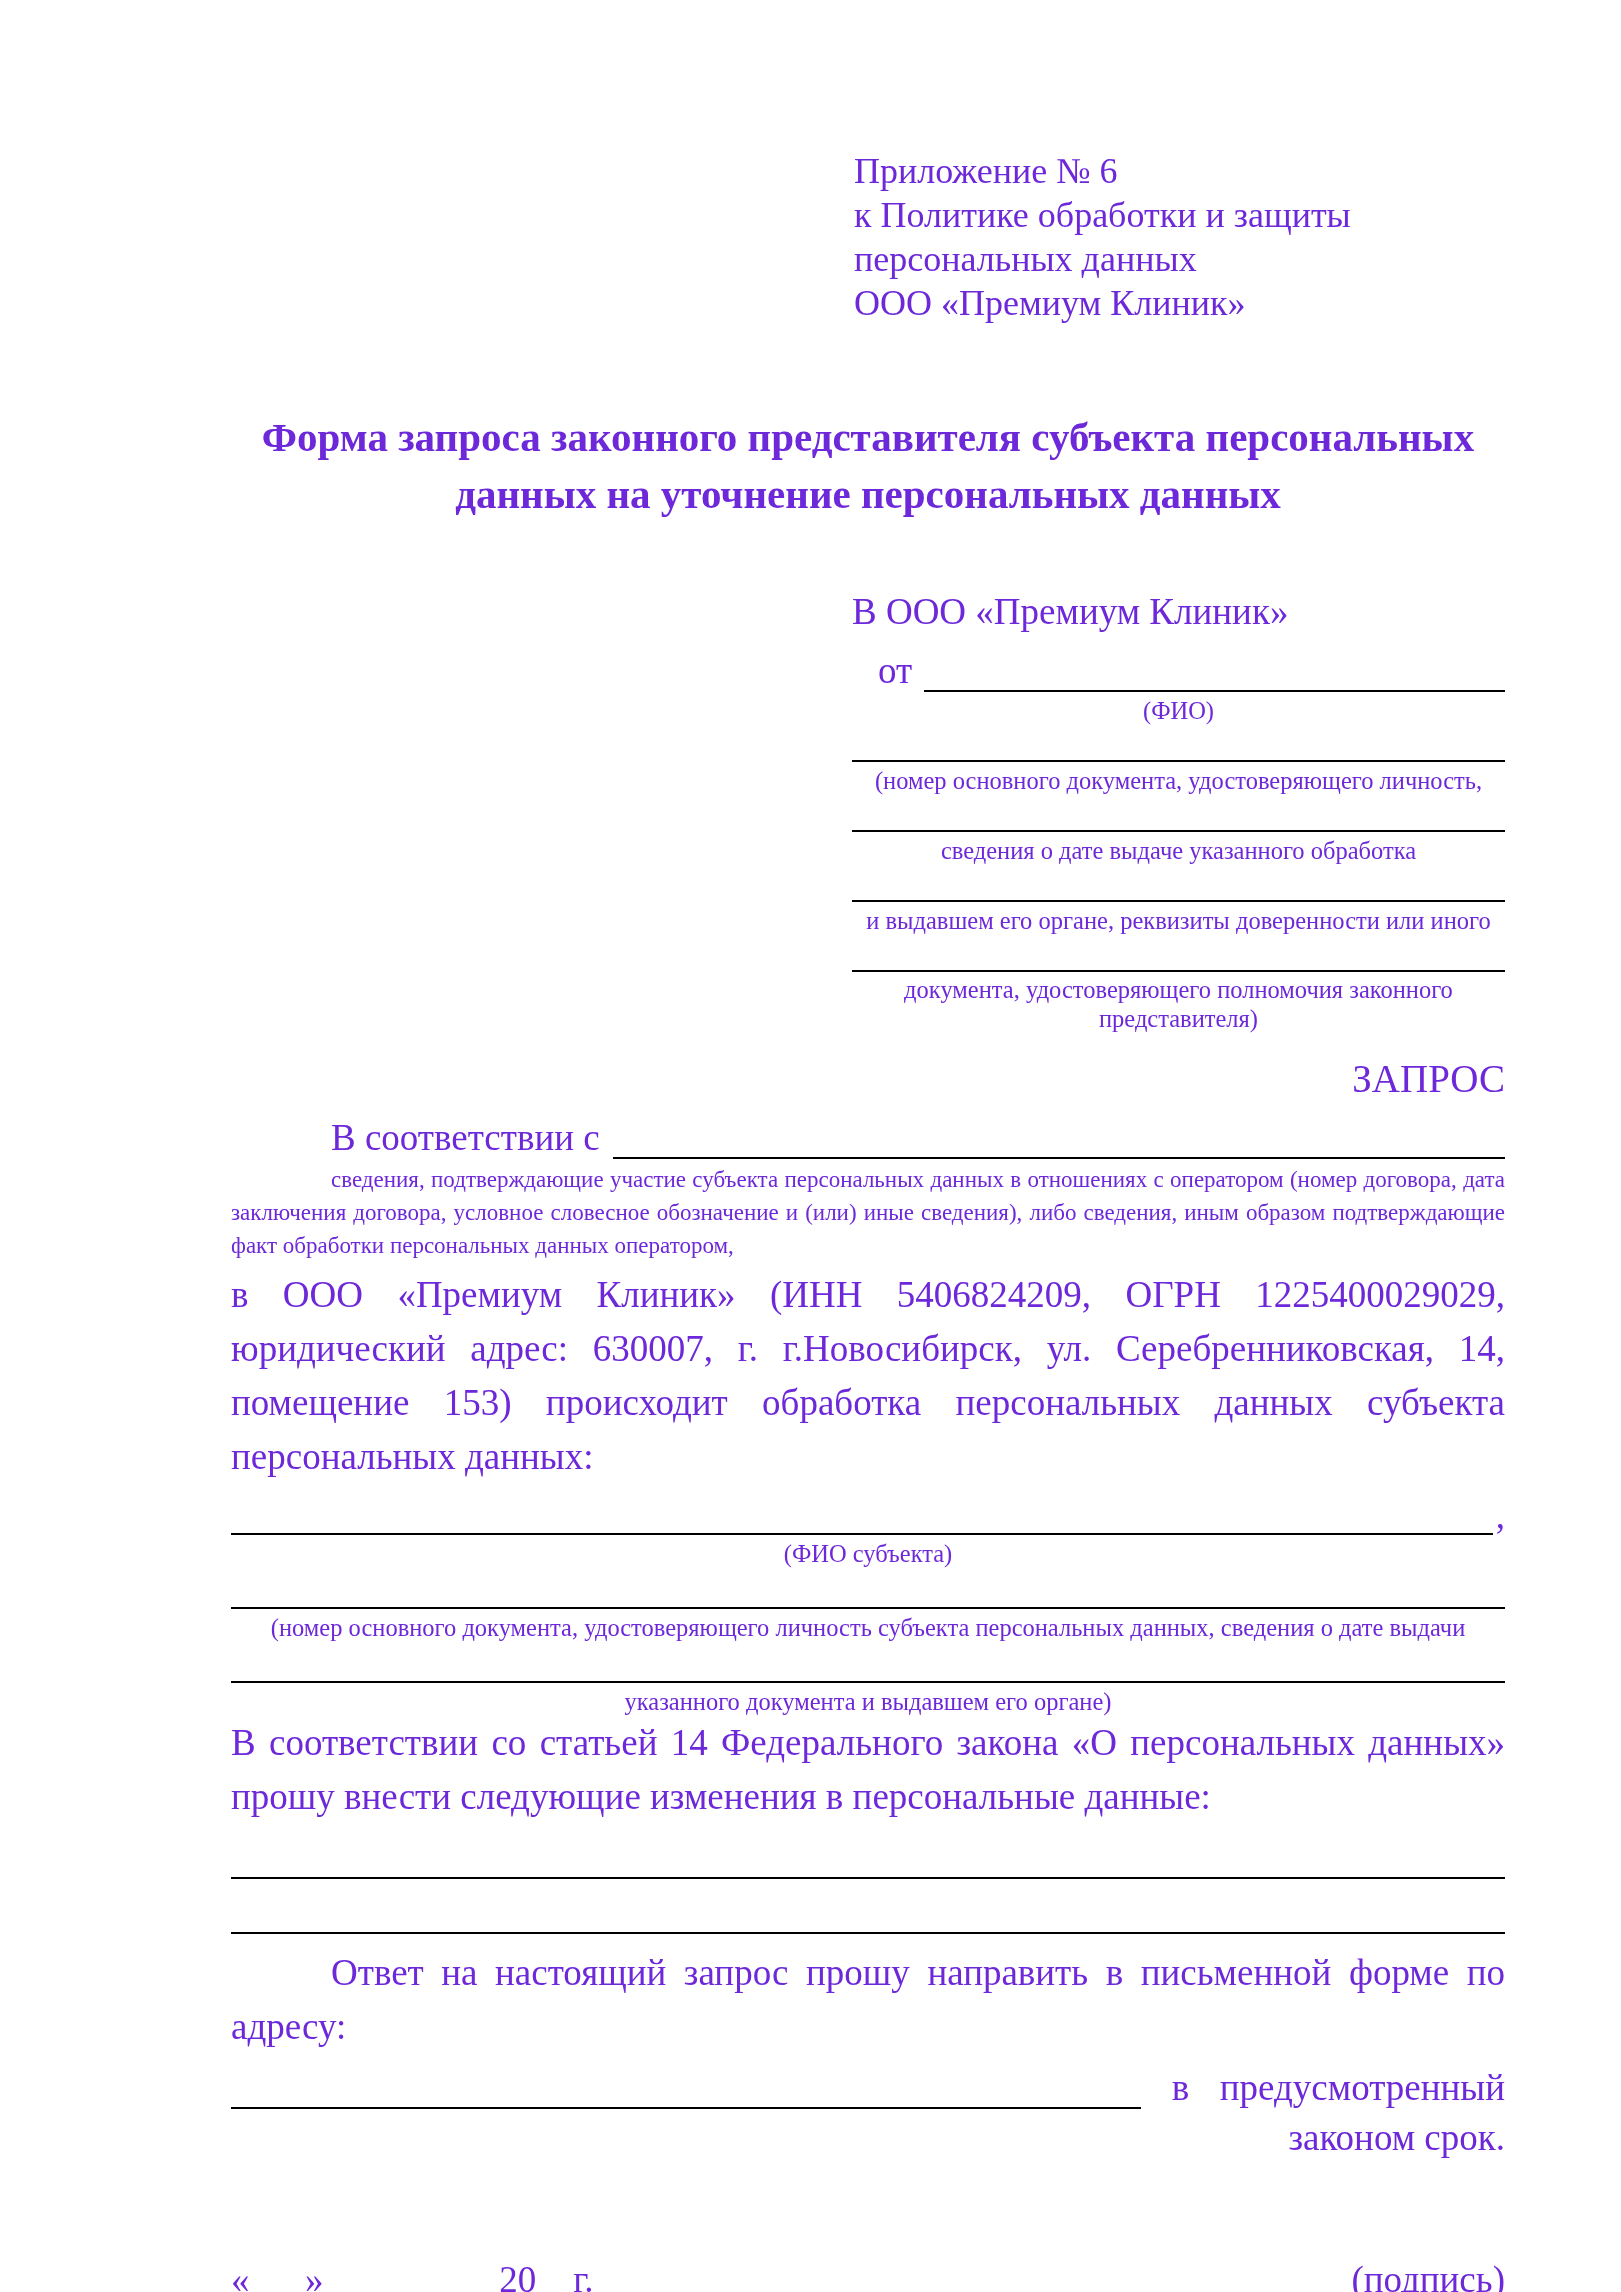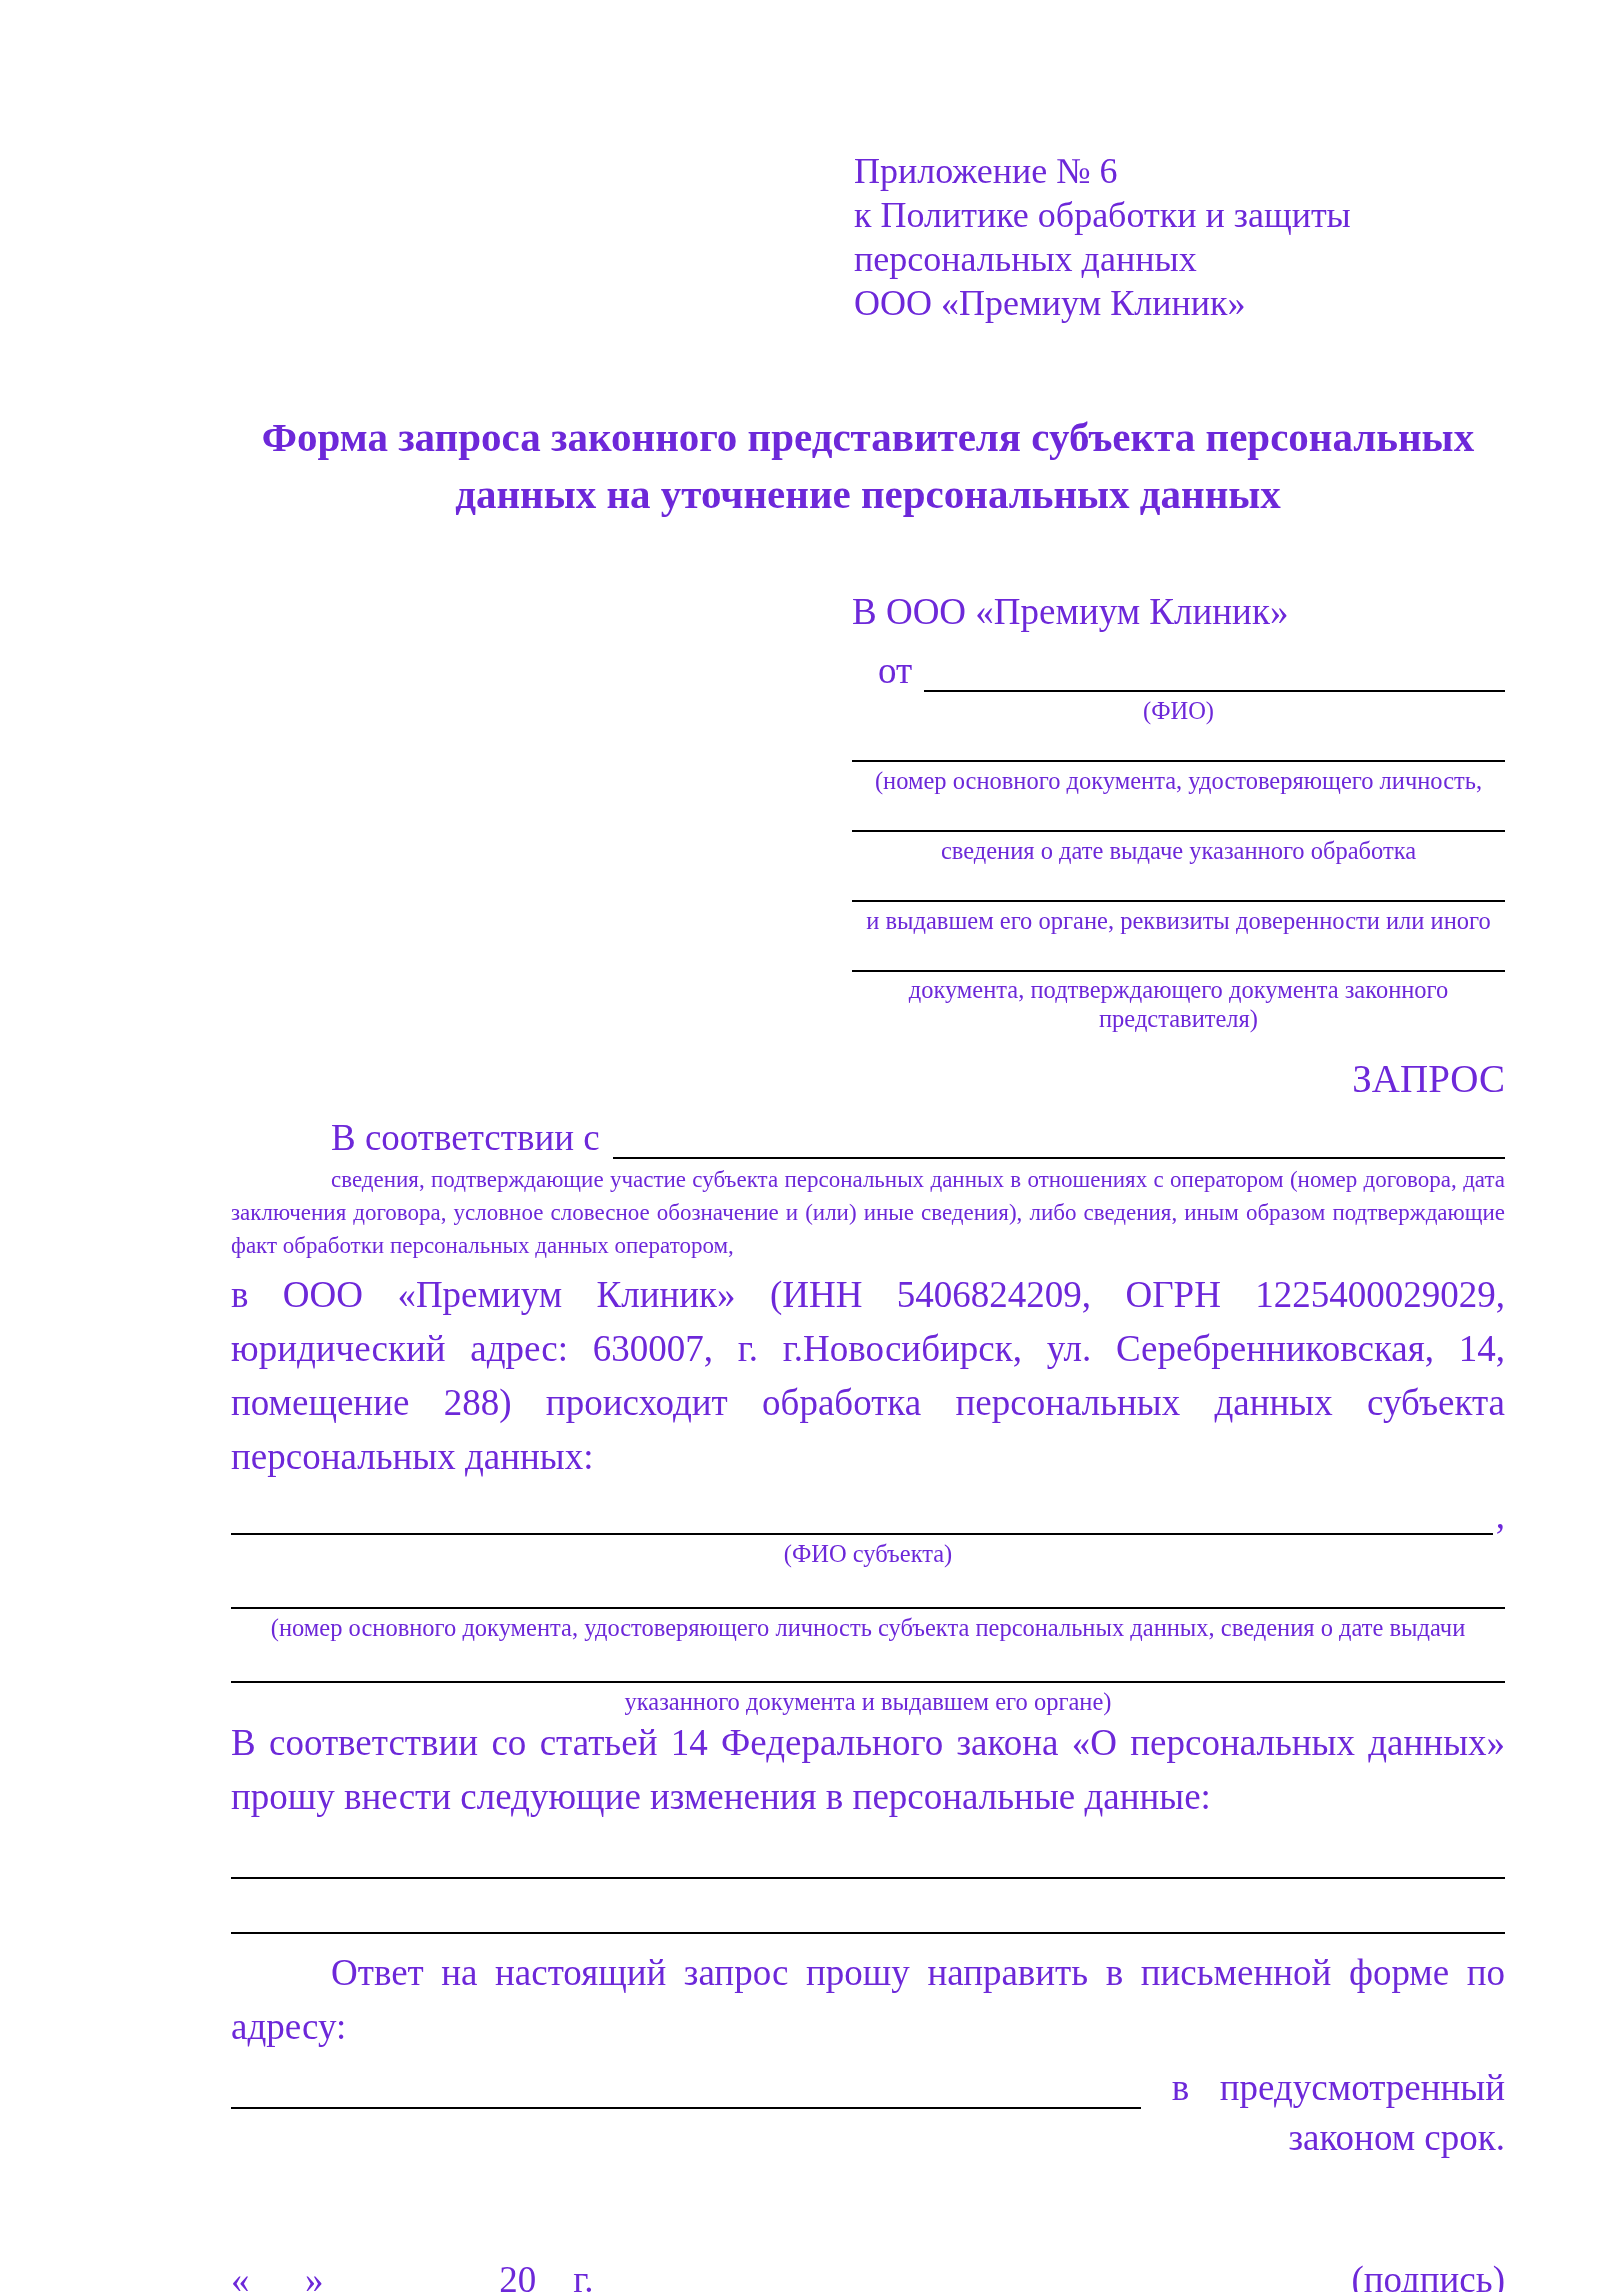--- a/index.html
+++ b/index.html
@@ -105,33 +105,33 @@
     <div class="blank"></div>
     <div class="caption">(номер основного документа, удостоверяющего личность,</div>
 
     <div class="blank"></div>
     <div class="caption">сведения о дате выдаче указанного обработка</div>
 
     <div class="blank"></div>
     <div class="caption">и выдавшем его органе, реквизиты доверенности или иного</div>
 
     <div class="blank"></div>
-    <div class="caption">документа, подтверждающего документа законного представителя)</div>
+    <div class="caption">документа, удостоверяющего полномочия законного представителя)</div>
   </div>
 
   <div class="zapros-heading">ЗАПРОС</div>
 
   <div class="intro-row">
     <span class="intro-label">В соответствии с</span>
     <span class="fill"></span>
   </div>
 
   <p class="small-just">сведения, подтверждающие участие субъекта персональных данных в отношениях с оператором (номер договора, дата заключения договора, условное словесное обозначение и (или) иные сведения), либо сведения, иным образом подтверждающие факт обработки персональных данных оператором,</p>
 
-  <p class="body-just">в ООО «Премиум Клиник» (ИНН 5406824209, ОГРН 1225400029029, юридический адрес: 630007, г. г.Новосибирск, ул. Серебренниковская, 14, помещение 288) происходит обработка персональных данных субъекта персональных данных:</p>
+  <p class="body-just">в ООО «Премиум Клиник» (ИНН 5406824209, ОГРН 1225400029029, юридический адрес: 630007, г. г.Новосибирск, ул. Серебренниковская, 14, помещение 153) происходит обработка персональных данных субъекта персональных данных:</p>
 
   <div class="comma-row">
     <span class="fill"></span>
     <span class="comma">,</span>
   </div>
   <div class="caption">(ФИО субъекта)</div>
 
   <div class="full-blank"></div>
   <div class="caption">(номер основного документа, удостоверяющего личность субъекта персональных данных, сведения о дате выдачи</div>
 

